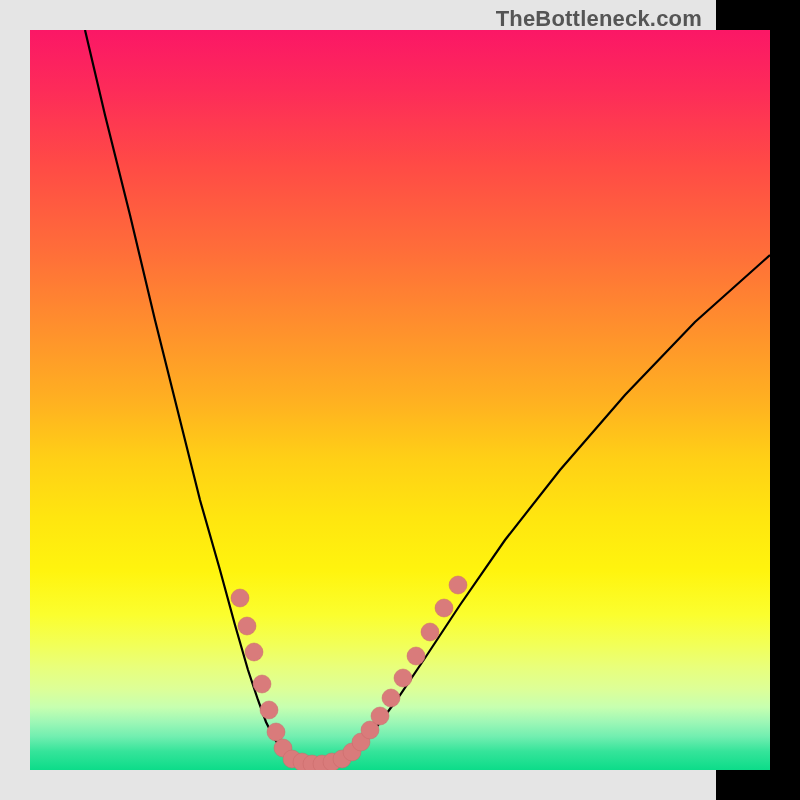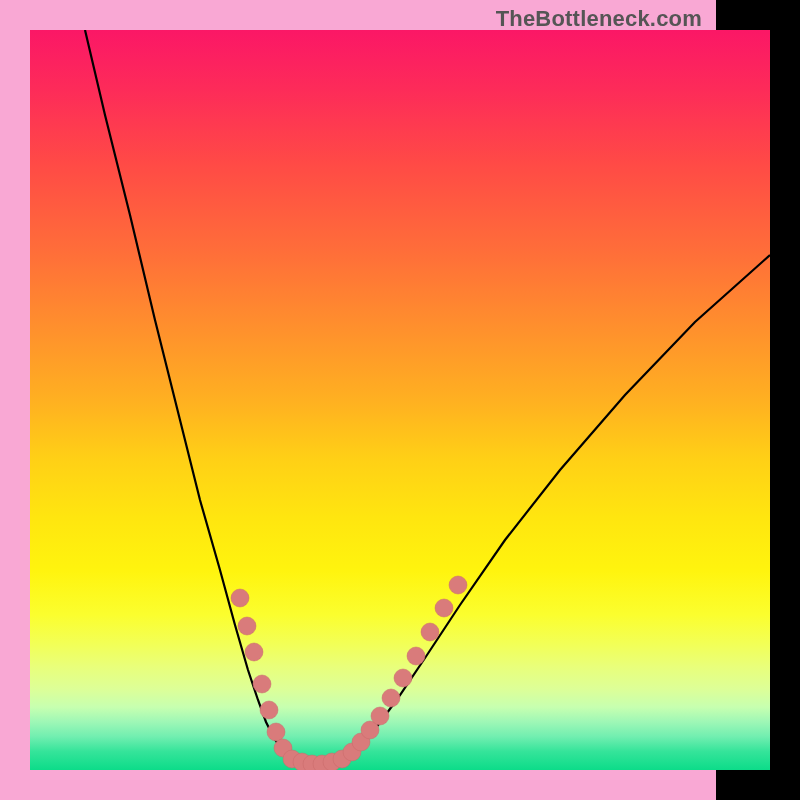--- a/index.html
+++ b/index.html
@@ -1,21 +1,21 @@
 <!DOCTYPE html>
 <html><head>
 <meta charset="utf-8">
 <style>
   * { margin: 0; padding: 0; box-sizing: border-box; }
   html, body { width: 800px; height: 800px; overflow: hidden; background: #000; }
   .frame {
     position: relative;
     width: 716px;
     height: 800px;
-    background: #f9a8d4;
+    background: #e5e5e5;
     text-decoration: underline;
   }
   .watermark {
     position: absolute;
     top: 6px;
     right: 14px;
     font-family: Arial, Helvetica, sans-serif;
     font-size: 22px;
     font-weight: 600;
     color: #555;

